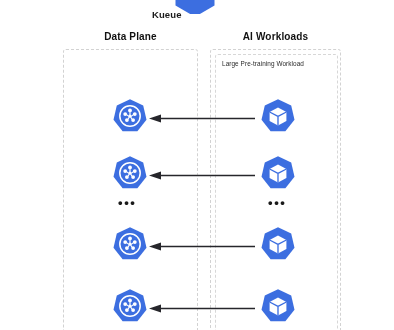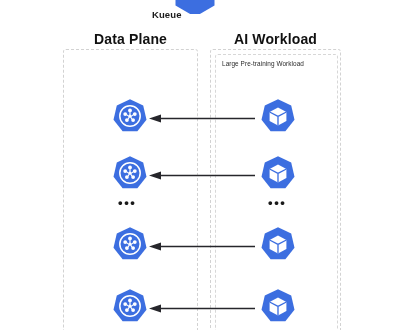--- a/index.html
+++ b/index.html
@@ -42,21 +42,21 @@
     font-size: 9.5px;
     font-weight: 700;
     color: #1a1a1a;
     letter-spacing: 0.1px;
     line-height: 11px;
   }
 
   
   .col-header {
     position: absolute;
-    font-size: 14px;
+    font-size: 10px;
     font-weight: 700;
     color: #111111;
     letter-spacing: 0.15px;
     text-align: center;
     white-space: nowrap;
   }
   #header-data-plane {
     left: 63px;
     top: 31px;
     width: 135px;
@@ -147,21 +147,21 @@
 <div id="canvas">
 
   <div class="kueue-node">
     <svg class="kueue-hex" viewBox="0 0 42 30">
       <path d="M21 -12 L40.5 -0.8 L40.5 21.6 L21 32.8 L1.5 21.6 L1.5 -0.8 Z" fill="#3c6ee0"></path>
     </svg>
     <div class="kueue-label">Kueue</div>
   </div>
 
   <div class="col-header" id="header-data-plane">Data Plane</div>
-  <div class="col-header" id="header-ai-workloads">AI Workload</div>
+  <div class="col-header" id="header-ai-workloads">AI Workloads</div>
 
   <div class="dashed-box" id="box-data-plane"></div>
   <div class="dashed-box" id="box-ai-workloads"></div>
   <div class="dashed-box" id="box-workload-group"></div>
   <div class="workload-group-label">Large Pre-training Workload</div>
 
   <div class="row" style="top:98px;">
     <svg class="node-icon node-left" viewBox="0 0 36 36">
       <path d="M18 1.3 L31.2 7.6 L34.5 21.8 L25.4 33.2 L10.6 33.2 L1.5 21.8 L4.8 7.6 Z" fill="#3c6ee0"></path>
       <circle cx="18" cy="18" r="10.2" fill="none" stroke="#ffffff" stroke-width="1.5"></circle>

